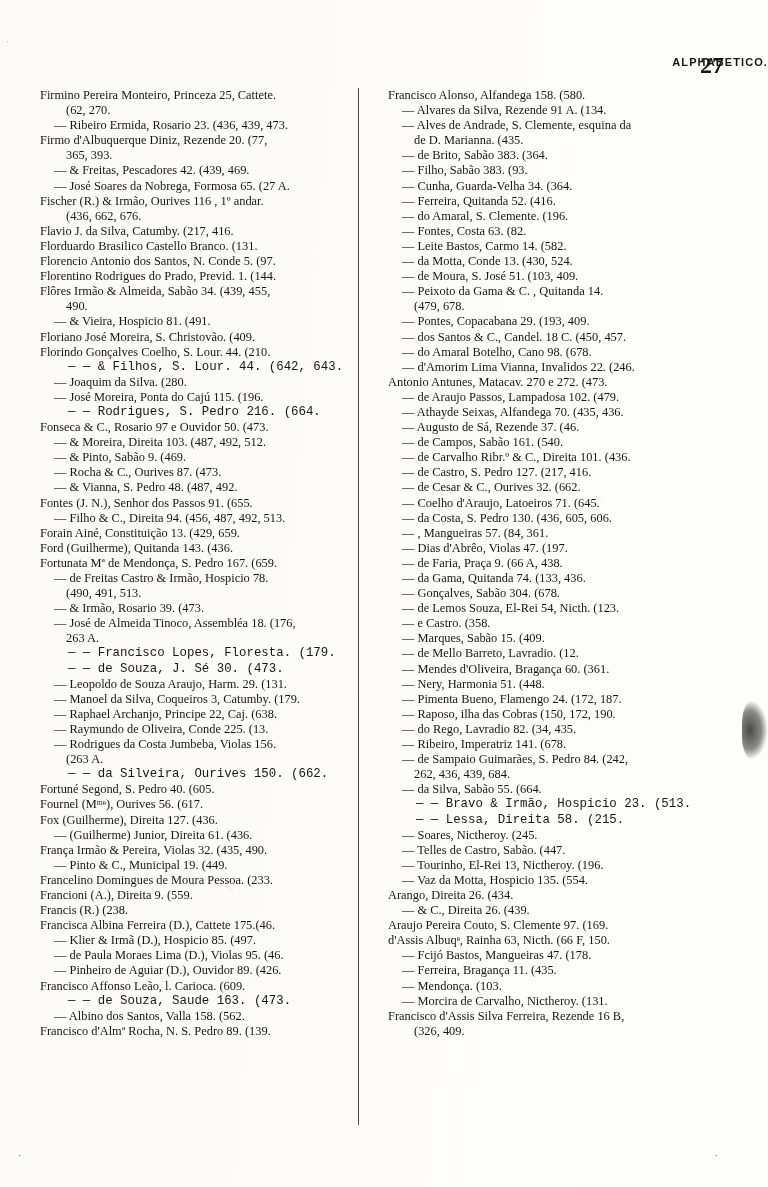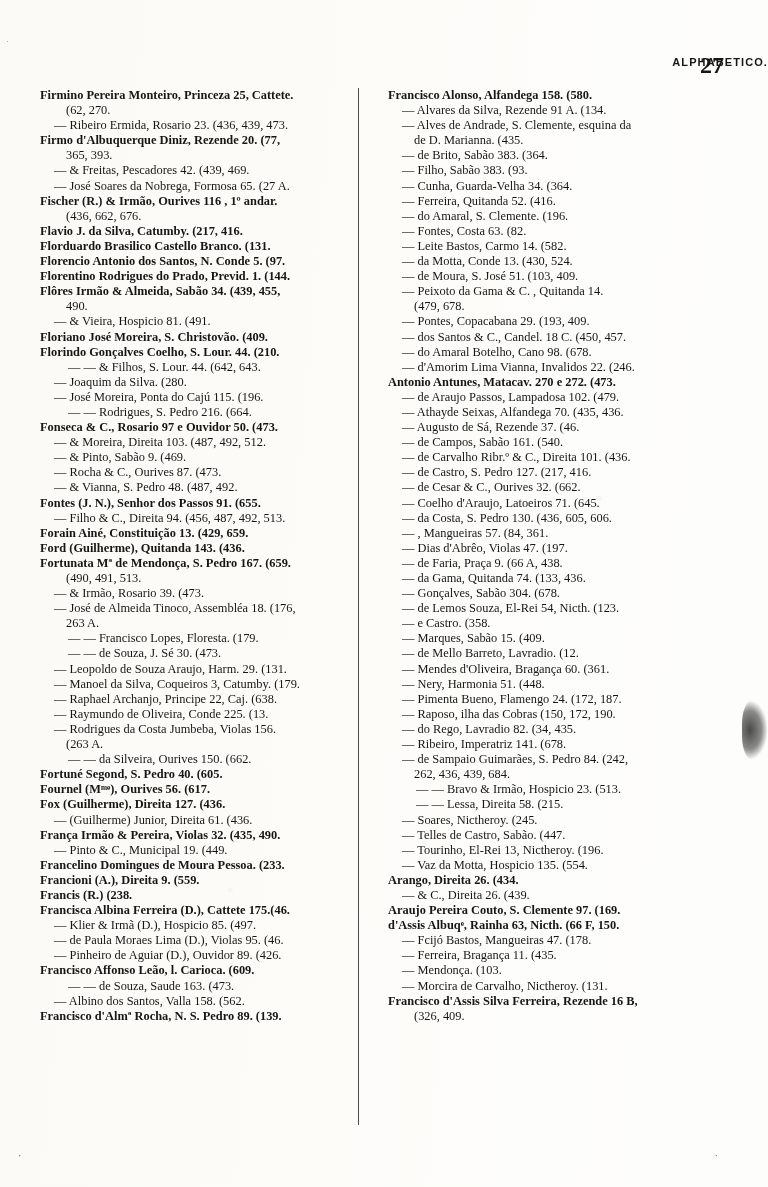--- a/index.html
+++ b/index.html
@@ -85,29 +85,30 @@
     font-size: 12.4px;
     line-height: 15.1px;
     text-indent: 0;
     padding-left: 14px;
     margin: 0 0 0.0px 0;
     text-indent: -14px;
     font-family: "Liberation Serif", serif;
     white-space: normal;
   }
   .entry.b {
-    font-weight: bold;
+    font-weight: normal;
   }
   .entry.sub {
     padding-left: 26px;
     text-indent: -12px;
   }
   .entry.sub2 {
     padding-left: 40px;
     text-indent: -12px;
+    font-family: Liberation Mono, monospace;
   }
   .entry.cont {
     padding-left: 26px;
     text-indent: 0;
   }
   .thumb {
     position: absolute;
     right: 0px;
     top: 700px;
     width: 26px;
@@ -182,20 +183,21 @@
         <div class="entry b">Fonseca &amp; C., Rosario 97 e Ouvidor 50. (473.</div>
         <div class="entry sub">— &amp; Moreira, Direita 103. (487, 492, 512.</div>
         <div class="entry sub">— &amp; Pinto, Sabão 9. (469.</div>
         <div class="entry sub">— Rocha &amp; C., Ourives 87. (473.</div>
         <div class="entry sub">— &amp; Vianna, S. Pedro 48. (487, 492.</div>
         <div class="entry b">Fontes (J. N.), Senhor dos Passos 91. (655.</div>
         <div class="entry sub">— Filho &amp; C., Direita 94. (456, 487, 492, 513.</div>
         <div class="entry b">Forain Ainé, Constituição 13. (429, 659.</div>
         <div class="entry b">Ford (Guilherme), Quitanda 143. (436.</div>
         <div class="entry b">Fortunata Mª de Mendonça, S. Pedro 167. (659.</div>
+        <div class="entry sub">— de Freitas Castro &amp; Irmão, Hospicio 78.</div>
         <div class="entry cont">(490, 491, 513.</div>
         <div class="entry sub">— &amp; Irmão, Rosario 39. (473.</div>
         <div class="entry sub">— José de Almeida Tinoco, Assembléa 18. (176,</div>
         <div class="entry cont">263 A.</div>
         <div class="entry sub2">— — Francisco Lopes, Floresta. (179.</div>
         <div class="entry sub2">— — de Souza, J. Sé 30. (473.</div>
         <div class="entry sub">— Leopoldo de Souza Araujo, Harm. 29. (131.</div>
         <div class="entry sub">— Manoel da Silva, Coqueiros 3, Catumby. (179.</div>
         <div class="entry sub">— Raphael Archanjo, Principe 22,  Caj.  (638.</div>
         <div class="entry sub">— Raymundo de Oliveira, Conde 225. (13.</div>
@@ -260,20 +262,21 @@
         <div class="entry sub">— Marques, Sabão 15. (409.</div>
         <div class="entry sub">— de Mello Barreto, Lavradio. (12.</div>
         <div class="entry sub">— Mendes d'Oliveira, Bragança 60. (361.</div>
         <div class="entry sub">— Nery, Harmonia 51. (448.</div>
         <div class="entry sub">— Pimenta Bueno, Flamengo 24. (172, 187.</div>
         <div class="entry sub">— Raposo, ilha das Cobras  (150, 172, 190.</div>
         <div class="entry sub">— do Rego, Lavradio 82. (34, 435.</div>
         <div class="entry sub">— Ribeiro, Imperatriz 141. (678.</div>
         <div class="entry sub">— de Sampaio Guimarães, S. Pedro 84. (242,</div>
         <div class="entry cont">262, 436, 439, 684.</div>
+        <div class="entry sub">— da Silva, Sabão 55. (664.</div>
         <div class="entry sub2">— — Bravo &amp; Irmão, Hospicio 23.  (513.</div>
         <div class="entry sub2">— — Lessa, Direita 58. (215.</div>
         <div class="entry sub">— Soares, Nictheroy. (245.</div>
         <div class="entry sub">— Telles de Castro, Sabão. (447.</div>
         <div class="entry sub">— Tourinho, El-Rei 13, Nictheroy. (196.</div>
         <div class="entry sub">— Vaz da Motta, Hospicio 135. (554.</div>
         <div class="entry b">Arango, Direita 26. (434.</div>
         <div class="entry sub">— &amp; C., Direita 26. (439.</div>
         <div class="entry b">Araujo Pereira Couto, S. Clemente 97. (169.</div>
         <div class="entry b">d'Assis Albuqᵉ, Rainha 63, Nicth. (66 F, 150.</div>

